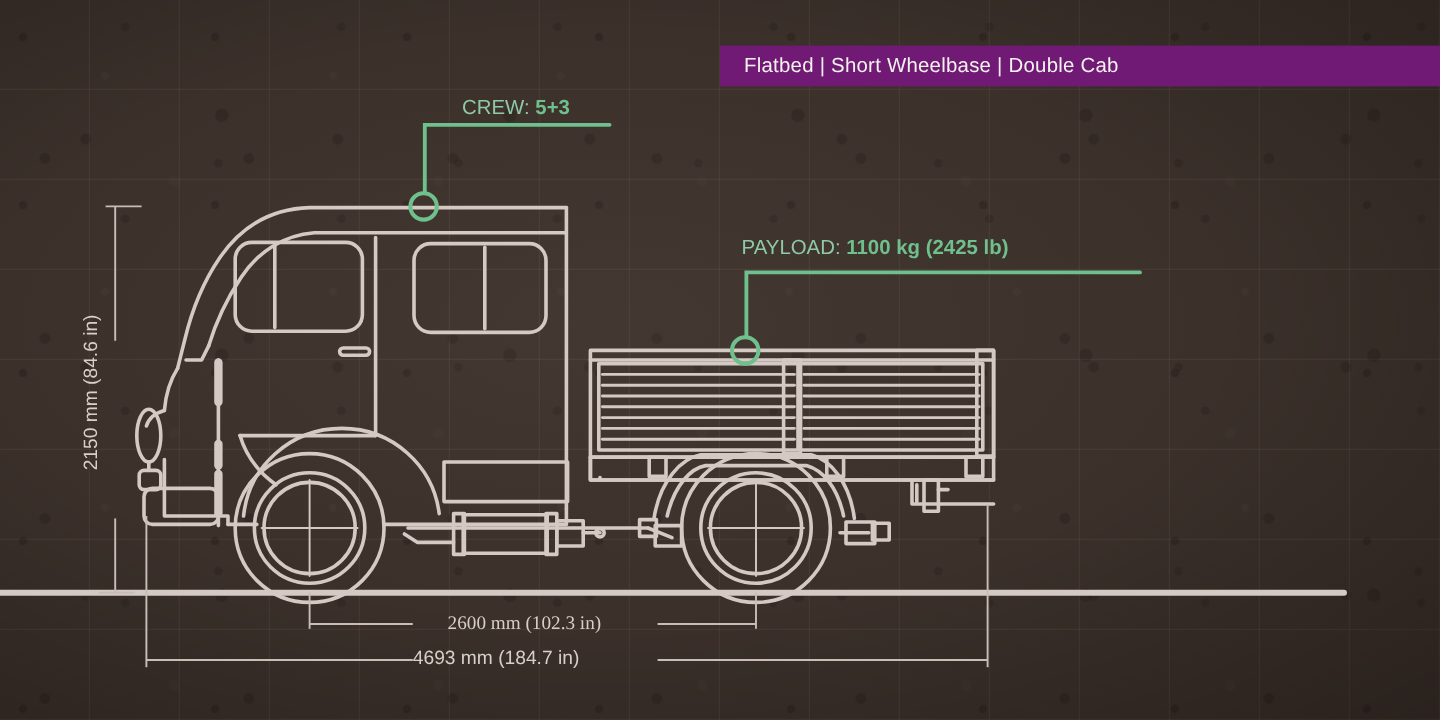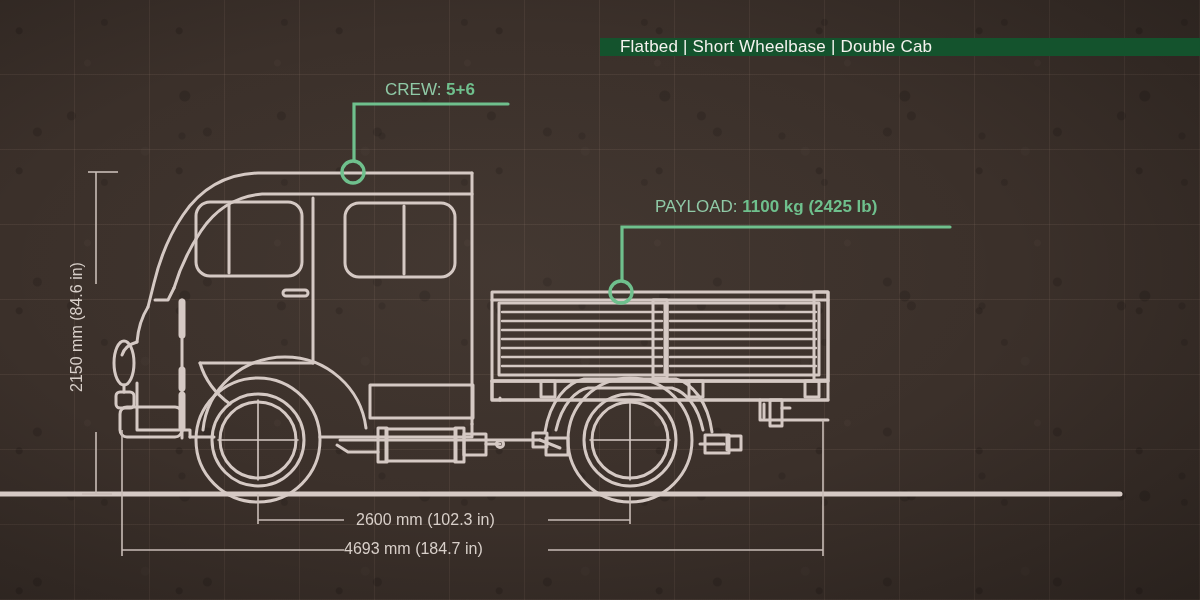--- a/index.html
+++ b/index.html
@@ -32,37 +32,37 @@
       radial-gradient(circle at 46% 35%, rgba(255,230,210,.05) 0 3px, transparent 4px),
       radial-gradient(circle at 66% 72%, rgba(255,230,210,.04) 0 4px, transparent 5px);
     background-size:160px 140px,210px 190px,180px 160px,240px 200px,200px 170px,170px 150px,190px 180px,220px 210px;
   }
   .bg-vignette{
     position:absolute;inset:0;
     background:radial-gradient(ellipse at 42% 45%, rgba(255,235,215,.045) 0%, rgba(0,0,0,0) 52%, rgba(0,0,0,.30) 100%);
   }
 
   .banner{
-    position:absolute;left:600px;top:38px;width:600px;height:18px;
-    background:#14532d;display:flex;align-items:center;
+    position:absolute;left:600px;top:38px;width:600px;height:34px;
+    background:#701a75;display:flex;align-items:center;
   }
   .banner-text{
     color:#f4f2ee;font-size:17px;letter-spacing:.2px;
     padding-left:20px;white-space:nowrap;
   }
 
   svg{position:absolute;left:0;top:0;}
 
   .cal-label{position:absolute;white-space:nowrap;font-size:17px;color:#8fc9a6;}
   .cal-label b{font-weight:bold;color:#6fc08d;}
   #crew-label{left:385px;top:80px;}
-  #payload-label{left:655px;top:197px;}
+  #payload-label{left:618px;top:197px;}
 
   .dim-text{position:absolute;white-space:nowrap;color:#d8cfc9;font-size:16px;}
-  #wheelbase-text{left:356px;top:511px;}
+  #wheelbase-text{left:373px;top:511px;font-family:Liberation Serif, serif;}
   #length-text{left:344px;top:540px;}
   #height-text{
     left:-13px;top:318px;width:180px;text-align:center;
     transform:rotate(-90deg);transform-origin:center center;
   }
 </style>
 </head>
 <body>
 
 <div id="stage">
@@ -233,21 +233,21 @@
       <circle cx="621" cy="292" r="11" stroke-width="3.4"></circle>
     </g>
   </svg>
 
   <div class="banner">
     <span class="banner-text">Flatbed | Short Wheelbase | Double Cab</span>
   </div>
 
   <div class="cal-label" id="crew-label">
     <span>CREW:</span>
-    <b>5+6</b>
+    <b>5+3</b>
   </div>
 
   <div class="cal-label" id="payload-label">
     <span>PAYLOAD:</span>
     <b>1100 kg (2425 lb)</b>
   </div>
 
   <div class="dim-text" id="height-text">2150 mm (84.6 in)</div>
   <div class="dim-text" id="wheelbase-text">2600 mm (102.3 in)</div>
   <div class="dim-text" id="length-text">4693 mm (184.7 in)</div>

